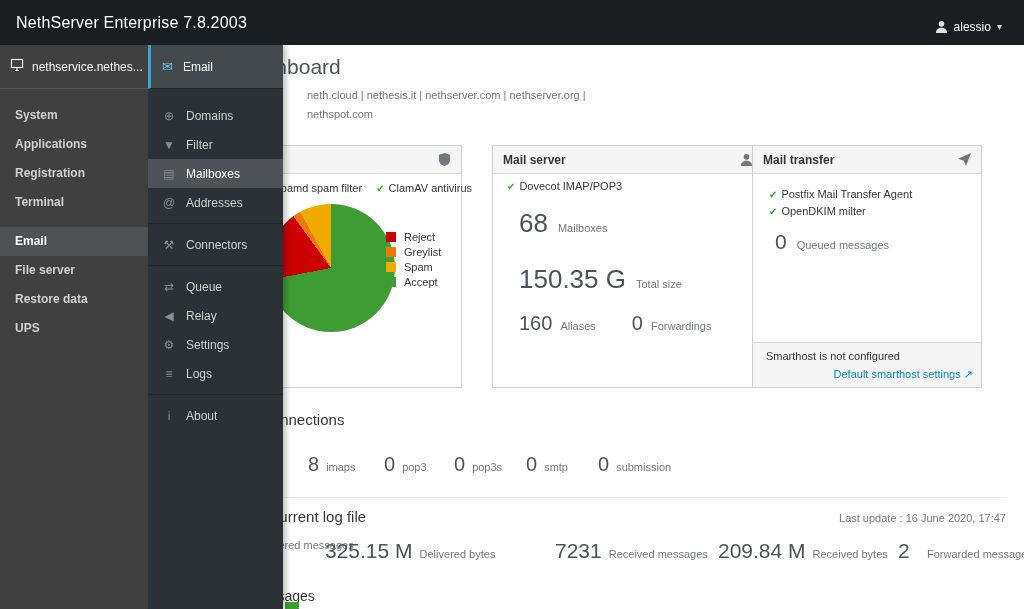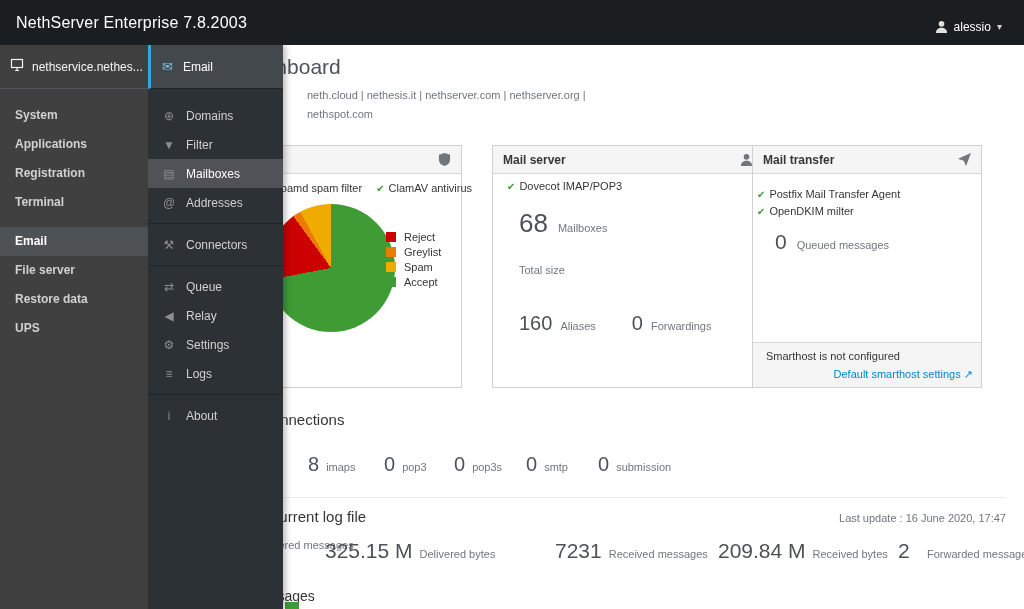--- a/index.html
+++ b/index.html
@@ -51,21 +51,21 @@
   .card-header { height:28px; background:#f5f5f5; border-bottom:1px solid #d8d8d8;
                  display:flex; align-items:center; justify-content:space-between;
                  padding:0 10px; font-size:12px; font-weight:700; color:#363636; }
   .card-header svg { display:block; }
   .card-footer { position:absolute; left:0; right:0; bottom:0; background:#f5f5f5;
                  border-top:1px solid #d8d8d8; font-size:11px; color:#363636; }
 
   .checks-row { position:absolute; left:14px; top:36px; display:flex; gap:14px;
                 font-size:11px; color:#363636; white-space:nowrap; }
   .check-mark { color:#3f9c35; font-size:10px; margin-right:4px; }
-  .checks-col { position:absolute; left:4px; top:40px; font-size:11px; color:#363636; line-height:16px; }
+  .checks-col { position:absolute; left:16px; top:40px; font-size:11px; color:#363636; line-height:16px; }
 
   .pie { position:absolute; left:26px; top:58px; width:128px; height:128px; border-radius:50%; }
   .legend { position:absolute; left:145px; top:85px; }
   .legend-item { display:flex; align-items:center; gap:8px; font-size:11px; color:#363636;
                  margin-bottom:3px; cursor:pointer; }
   .legend-swatch { width:10px; height:10px; flex:0 0 10px; }
   .filter-footer { height:31px; line-height:31px; text-align:center; }
 
   .big-stat { position:absolute; display:flex; align-items:baseline; gap:10px; white-space:nowrap; }
   .big-stat .val { font-size:26px; font-weight:300; color:#4d5258; }
@@ -235,20 +235,21 @@
         </svg>
     </div>
     <div class="checks-row" style="top:34px;">
       <span><span class="check-mark">✔</span><span>Dovecot IMAP/POP3</span></span>
     </div>
     <div class="big-stat" style="left:26px; top:62px;">
       <span class="val">68</span>
       <span class="lbl">Mailboxes</span>
     </div>
     <div class="big-stat" style="left:26px; top:118px;">
+      <span class="val">150.35 G</span>
       <span class="lbl">Total size</span>
     </div>
     <div class="big-stat" style="left:26px; top:166px; gap:36px;">
       <span class="stat-pair">
         <span class="val-md">160</span>
         <span class="lbl">Aliases</span>
       </span>
       <span class="stat-pair">
         <span class="val-md">0</span>
         <span class="lbl">Forwardings</span>

